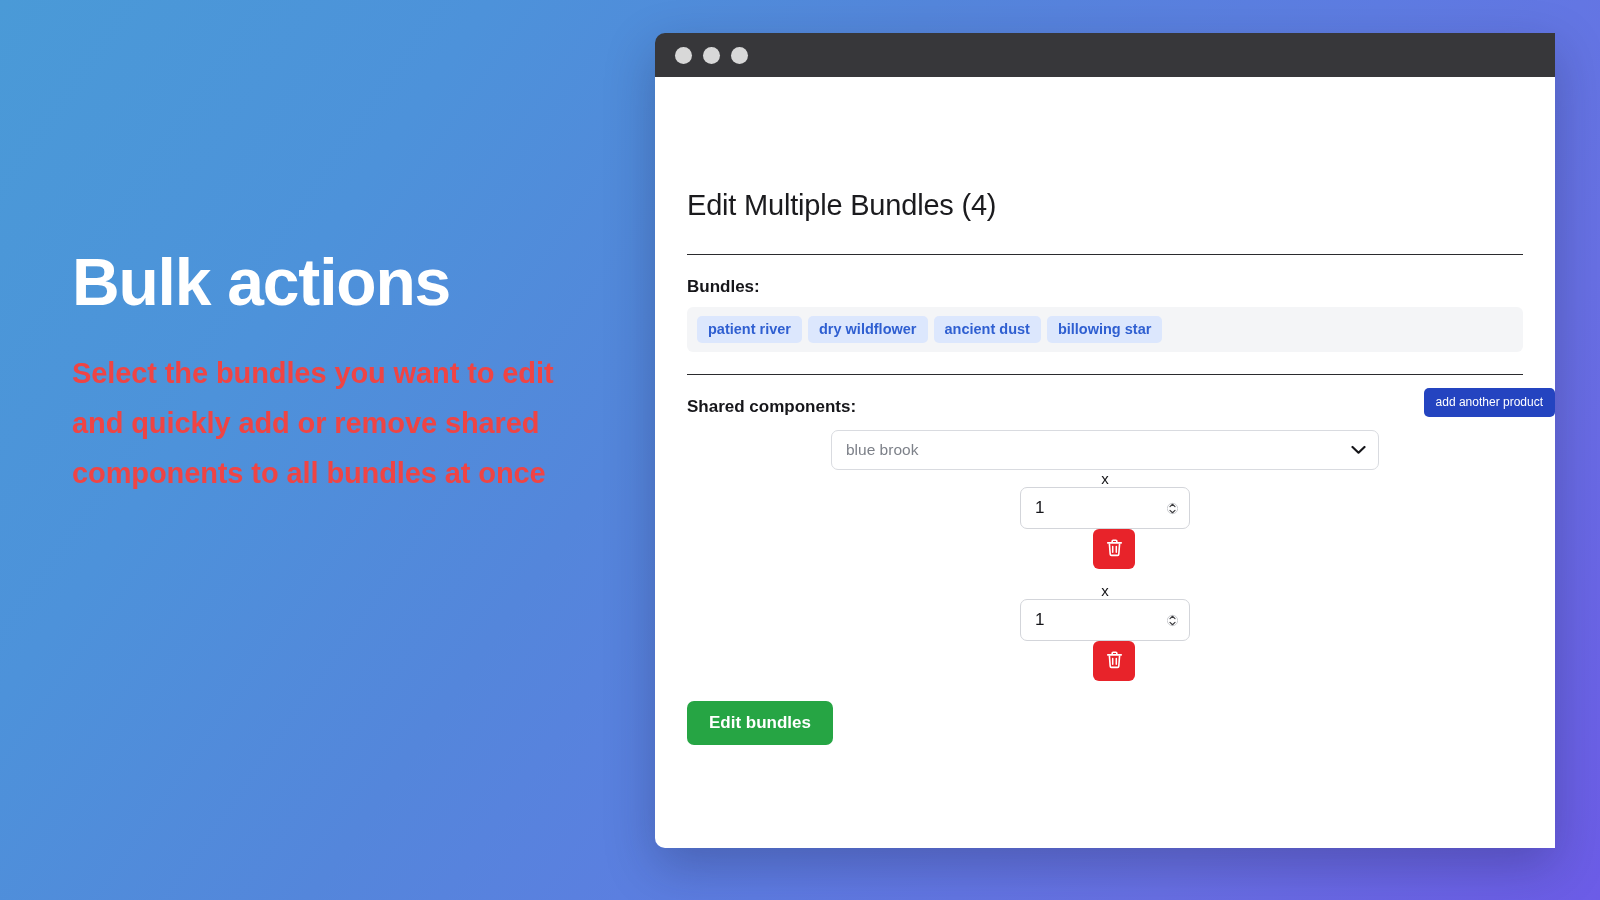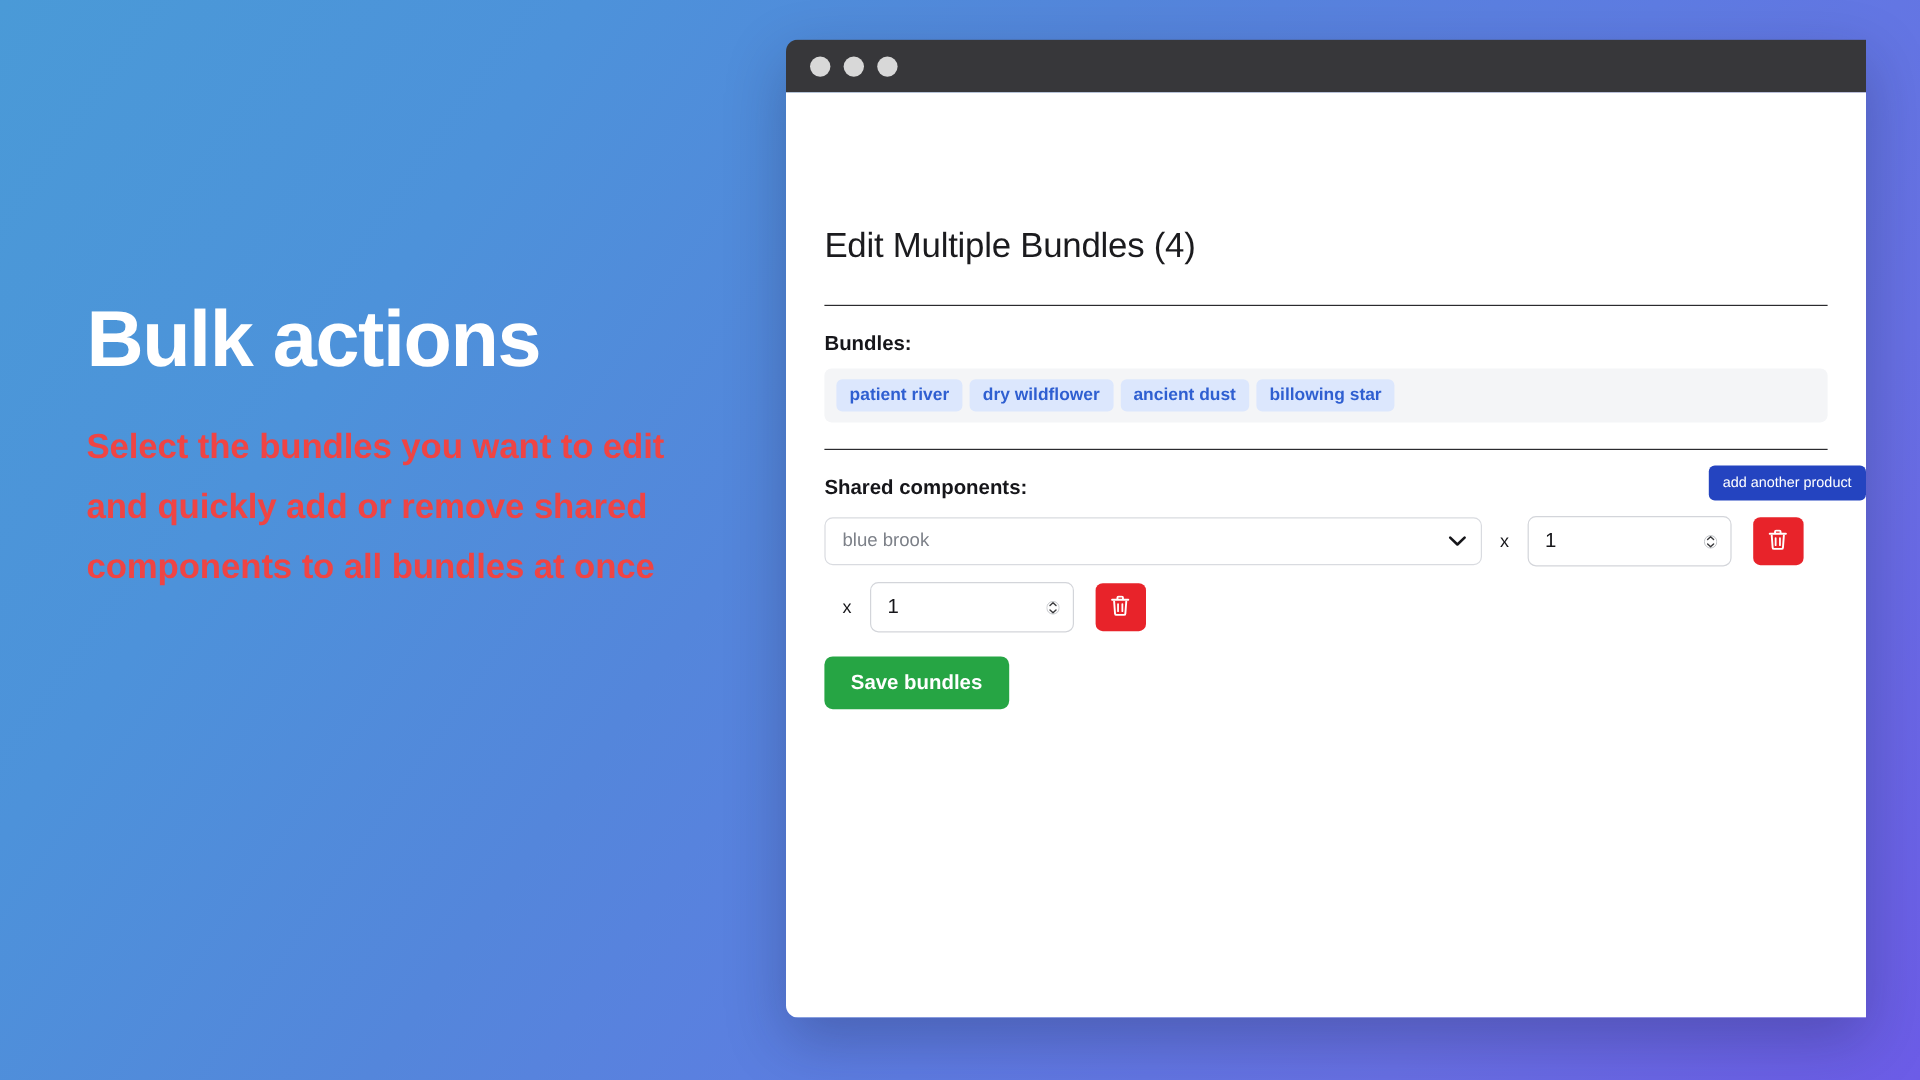--- a/index.html
+++ b/index.html
@@ -148,20 +148,21 @@
     white-space: nowrap;
     cursor: pointer;
   }
 
   
   .comp-row {
     display: flex;
     align-items: center;
     margin-top: 13px;
     gap: 0;
+    flex-direction: column;
   }
   .sel-wrap {
     position: relative;
     width: 548px;
   }
   .sel {
     width: 100%;
     height: 40px;
     border: 1px solid #d9dbe0;
     border-radius: 7px;
@@ -340,17 +341,17 @@
             <svg width="17" height="18" viewBox="0 0 17 18" fill="none">
               <path d="M1.8 3.8 H15.2" stroke="#ffffff" stroke-width="1.7" stroke-linecap="round"></path>
               <path d="M6.2 3.5 V2.1 a0.9 0.9 0 0 1 0.9-0.9 h2.8 a0.9 0.9 0 0 1 0.9 0.9 V3.5" stroke="#ffffff" stroke-width="1.6" stroke-linejoin="round" fill="none"></path>
               <path d="M3.4 4.6 L4.2 15.3 a1.2 1.2 0 0 0 1.2 1.1 h6.2 a1.2 1.2 0 0 0 1.2-1.1 L13.6 4.6" stroke="#ffffff" stroke-width="1.6" stroke-linejoin="round" fill="none"></path>
               <path d="M6.7 7.4 V13.3 M10.3 7.4 V13.3" stroke="#ffffff" stroke-width="1.5" stroke-linecap="round"></path>
             </svg>
           </span>
         </button>
       </div>
 
-      <button class="save-btn">Save bundles</button>
+      <button class="save-btn">Edit bundles</button>
 
     </div>
   </div>
 </div>
 
 </body></html>

